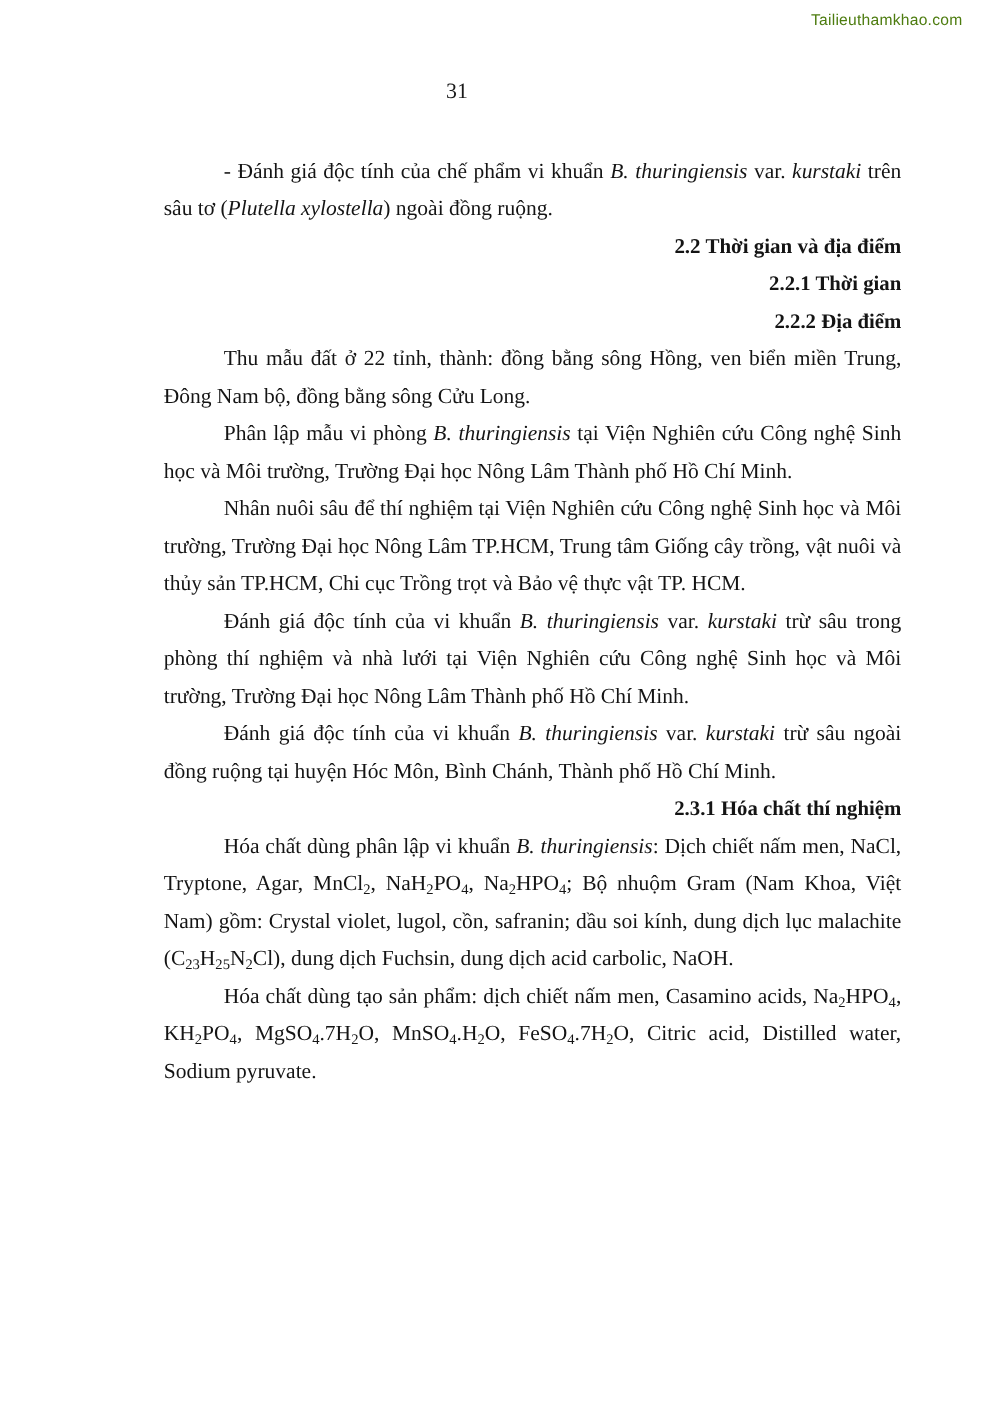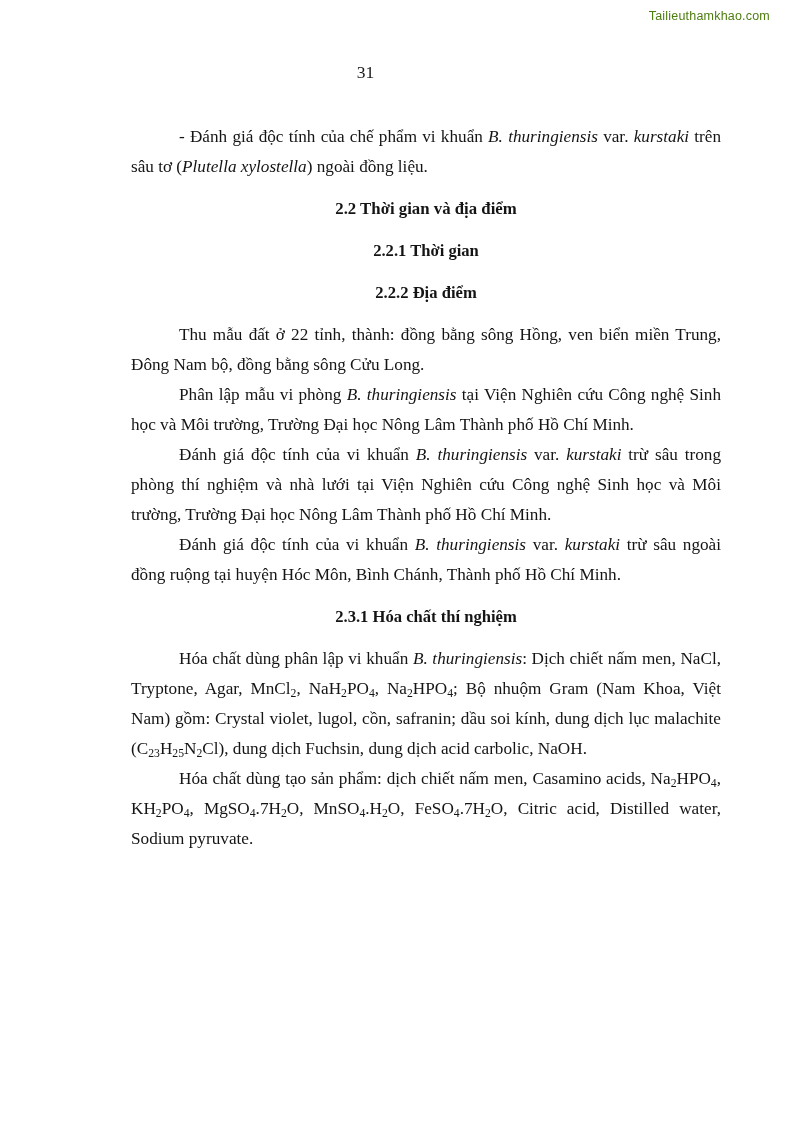--- a/index.html
+++ b/index.html
@@ -52,51 +52,52 @@
   p.para {
     margin: 0;
     font-size: 17.2px;
     line-height: 30px;
     text-align: justify;
     text-justify: inter-word;
     text-indent: 48px;
     hyphens: none;
   }
   h2.heading, h3.heading {
-    margin: 12px;
+    margin: 0;
     font-size: 16.6px;
     line-height: 30px;
     font-weight: bold;
-    text-align: center;
+    text-align: right;
     text-indent: 0;
   }
   h2.heading { font-size: 16.8px; }
   .it { font-style: italic; font-family: Liberation Serif, serif; }
   sub {
     font-size: 0.68em;
     line-height: 0;
     vertical-align: -0.28em;
   }
 </style>
 </head>
 <body>
 
 <div id="page">
 
   <div class="watermark">Tailieuthamkhao.com</div>
 
   <div class="page-number">31</div>
 
   <div class="content" id="content">
-      <p class="para"><span>- Đánh giá độc tính của chế phẩm vi khuẩn </span><em class="it">B. thuringiensis</em><span> var. </span><em class="it">kurstaki</em><span> trên sâu tơ (</span><em class="it">Plutella xylostella</em><span>) ngoài đồng liệu.</span></p>
+      <p class="para"><span>- Đánh giá độc tính của chế phẩm vi khuẩn </span><em class="it">B. thuringiensis</em><span> var. </span><em class="it">kurstaki</em><span> trên sâu tơ (</span><em class="it">Plutella xylostella</em><span>) ngoài đồng ruộng.</span></p>
       <h2 class="heading"><span>2.2 Thời gian và địa điểm</span></h2>
       <h3 class="heading"><span>2.2.1 Thời gian</span></h3>
       <h3 class="heading"><span>2.2.2 Địa điểm</span></h3>
       <p class="para"><span>Thu mẫu đất ở 22 tỉnh, thành: đồng bằng sông Hồng, ven biển miền Trung, Đông Nam bộ, đồng bằng sông Cửu Long.</span></p>
       <p class="para"><span>Phân lập mẫu vi phòng </span><em class="it">B. thuringiensis</em><span> tại Viện Nghiên cứu Công nghệ Sinh học và Môi trường, Trường Đại học Nông Lâm Thành phố Hồ Chí Minh.</span></p>
+      <p class="para"><span>Nhân nuôi sâu để thí nghiệm tại Viện Nghiên cứu Công nghệ Sinh học và Môi trường, Trường Đại học Nông Lâm TP.HCM, Trung tâm Giống cây trồng, vật nuôi và thủy sản TP.HCM, Chi cục Trồng trọt và Bảo vệ thực vật TP. HCM.</span></p>
       <p class="para"><span>Đánh giá độc tính của vi khuẩn </span><em class="it">B. thuringiensis</em><span> var. </span><em class="it">kurstaki</em><span> trừ sâu trong phòng thí nghiệm và nhà lưới tại Viện Nghiên cứu Công nghệ Sinh học và Môi trường, Trường Đại học Nông Lâm Thành phố Hồ Chí Minh.</span></p>
       <p class="para"><span>Đánh giá độc tính của vi khuẩn </span><em class="it">B. thuringiensis</em><span> var. </span><em class="it">kurstaki</em><span> trừ sâu ngoài đồng ruộng tại huyện Hóc Môn, Bình Chánh, Thành phố Hồ Chí Minh.</span></p>
       <h3 class="heading"><span>2.3.1 Hóa chất thí nghiệm</span></h3>
       <p class="para"><span>Hóa chất dùng phân lập vi khuẩn </span><em class="it">B. thuringiensis</em><span>: Dịch chiết nấm men, NaCl, Tryptone, Agar,  MnCl</span><sub>2</sub><span>, NaH</span><sub>2</sub><span>PO</span><sub>4</sub><span>, Na</span><sub>2</sub><span>HPO</span><sub>4</sub><span>; Bộ nhuộm Gram (Nam Khoa, Việt Nam) gồm: Crystal violet, lugol, cồn, safranin; dầu soi kính, dung dịch lục malachite (C</span><sub>23</sub><span>H</span><sub>25</sub><span>N</span><sub>2</sub><span>Cl), dung dịch Fuchsin, dung dịch acid carbolic, NaOH.</span></p>
       <p class="para"><span>Hóa chất dùng tạo sản phẩm: dịch chiết nấm men, Casamino acids, Na</span><sub>2</sub><span>HPO</span><sub>4</sub><span>, KH</span><sub>2</sub><span>PO</span><sub>4</sub><span>, MgSO</span><sub>4</sub><span>.7H</span><sub>2</sub><span>O, MnSO</span><sub>4</sub><span>.H</span><sub>2</sub><span>O, FeSO</span><sub>4</sub><span>.7H</span><sub>2</sub><span>O, Citric acid, Distilled water, Sodium pyruvate.</span></p>
     </div>
 
 </div>
 
 </body></html>

